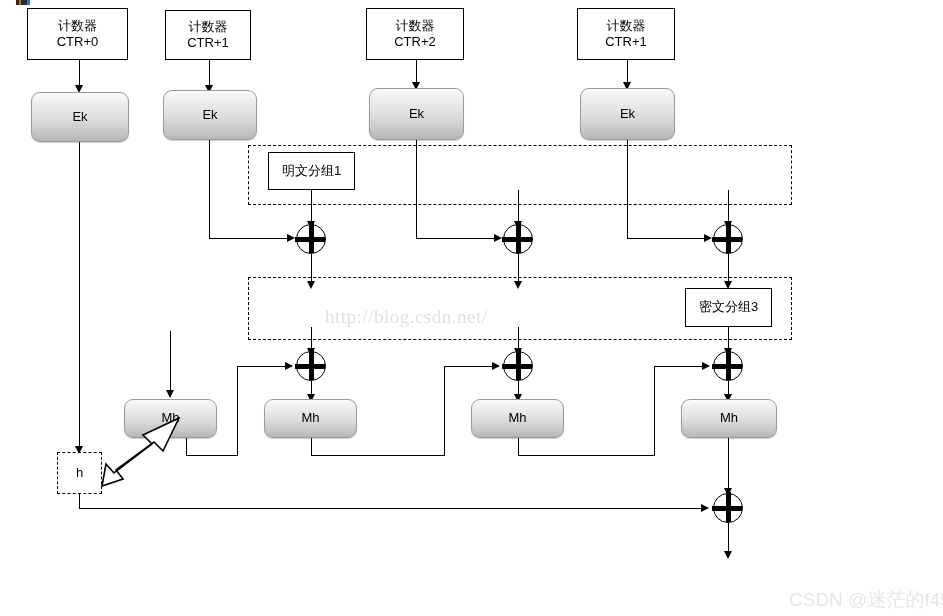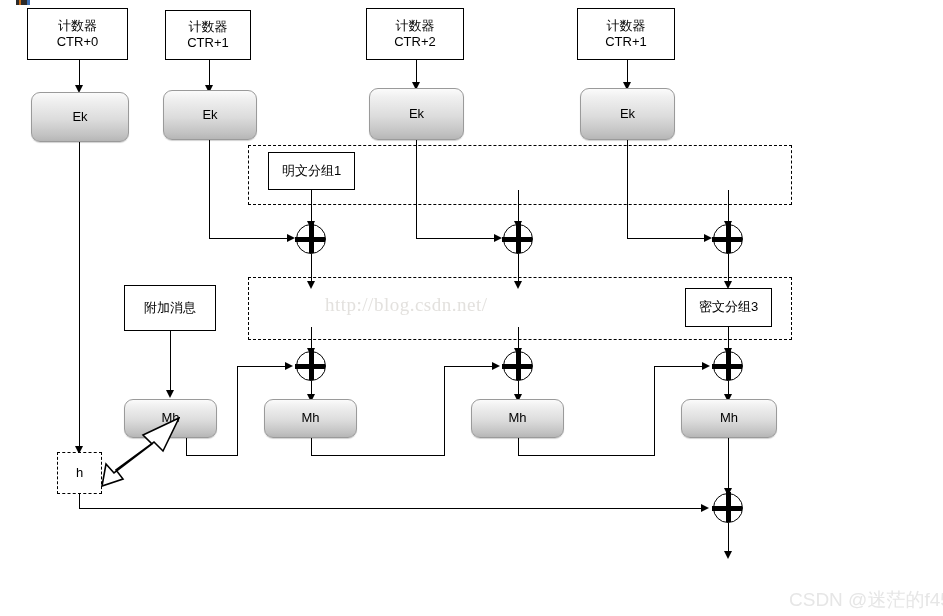--- a/index.html
+++ b/index.html
@@ -169,32 +169,31 @@
 
   <div class="ln lnv" style="left:518px;top:254px;height:33px;"></div>
   <div class="ahd ahd-d" style="left:513.5px;top:281px;"></div>
 
   <div class="ln lnv" style="left:728px;top:254px;height:33px;"></div>
   <div class="ahd ahd-d" style="left:723.5px;top:281px;"></div>
 
   <div class="group" style="left:248px;top:277px;width:544px;height:63px;"></div>
   <div class="node rect" style="left:685px;top:288px;width:87px;height:39px;">密文分组3</div>
 
-  <div class="wm-url" style="left:325px;top:294px;">http://blog.csdn.net/</div>
+  <div class="wm-url" style="left:325px;top:306px;">http://blog.csdn.net/</div>
 
   <div class="ln lnv" style="left:311px;top:327px;height:27px;"></div>
   <div class="ahd ahd-d" style="left:306.5px;top:348px;"></div>
 
   <div class="ln lnv" style="left:518px;top:327px;height:27px;"></div>
   <div class="ahd ahd-d" style="left:513.5px;top:348px;"></div>
 
   <div class="ln lnv" style="left:728px;top:327px;height:27px;"></div>
   <div class="ahd ahd-d" style="left:723.5px;top:348px;"></div>
 
-  <div class="node rect" style="left:124px;top:285px;width:92px;height:46px;">附加消息</div>
   <div class="ln lnv" style="left:170px;top:331px;height:62px;"></div>
   <div class="ahd ahd-d" style="left:165.5px;top:390px;"></div>
 
   <div class="xor" style="left:296px;top:351px;"></div>
   <div class="xor" style="left:503px;top:351px;"></div>
   <div class="xor" style="left:713px;top:351px;"></div>
 
   <div class="ln lnv" style="left:311px;top:381px;height:19px;"></div>
   <div class="ahd ahd-d" style="left:306.5px;top:394px;"></div>
 

